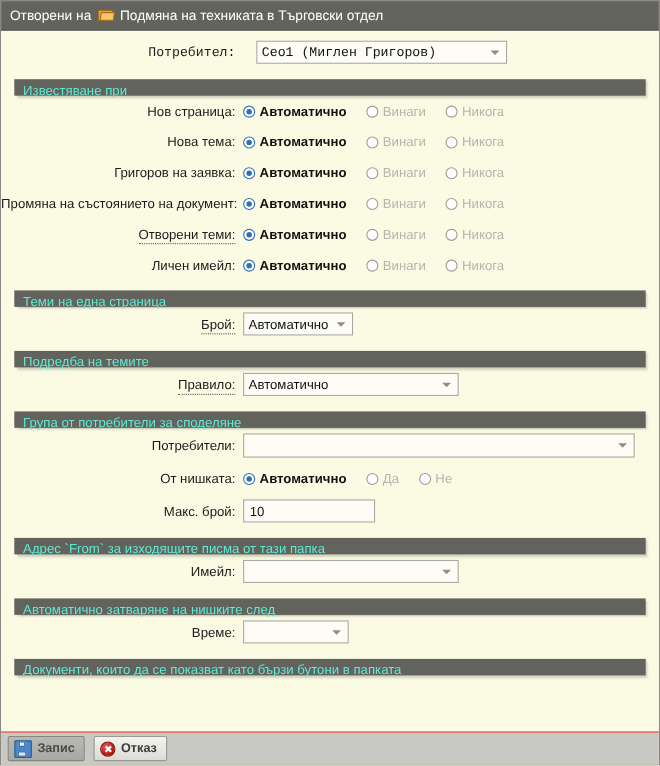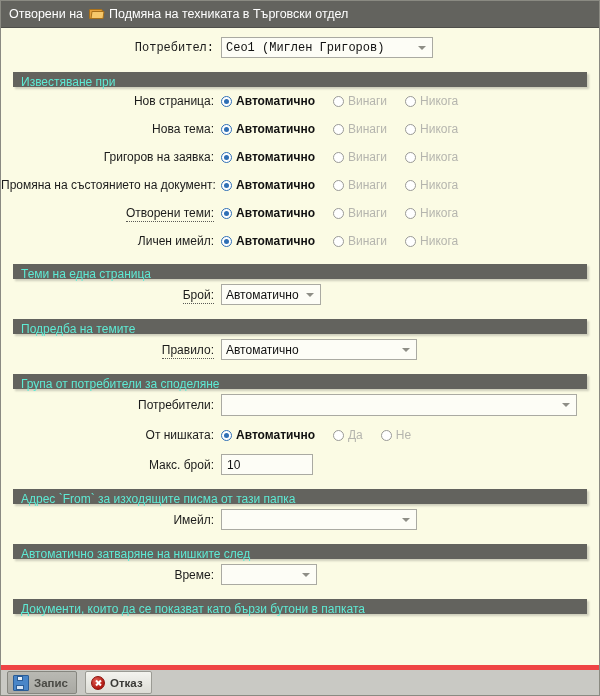--- a/index.html
+++ b/index.html
@@ -178,36 +178,36 @@
   .caret {
     position: absolute;
     right: 6px;
     top: 50%;
     margin-top: -2px;
     width: 0; height: 0;
     border-left: 4px solid transparent;
     border-right: 4px solid transparent;
     border-top: 4px solid #8e8e86;
   }
-  .w-user   { width: 212px; }
+  .w-user   { width: 228px; margin-left: 12px; }
   .w-count  { width: 100px; }
   .w-rule   { width: 196px; }
   .w-users  { width: 356px; height: 22px; }
-  .w-max    { width: 92px; }
+  .w-max    { width: 120px; }
   .w-email  { width: 196px; }
   .w-time   { width: 96px; }
 
   .textinput { padding: 0 5px; }
 
   
   .footer {
     flex: 0 0 30px;
     height: 30px;
     background: #c9c9c4;
-    border-top: 5px solid #ef4444;
+    border-top: 1px solid #ef4444;
     display: flex;
     align-items: center;
     padding-left: 6px;
     box-sizing: border-box;
   }
   .btn {
     display: inline-flex;
     align-items: center;
     height: 21px;
     padding: 0 8px 0 5px;

